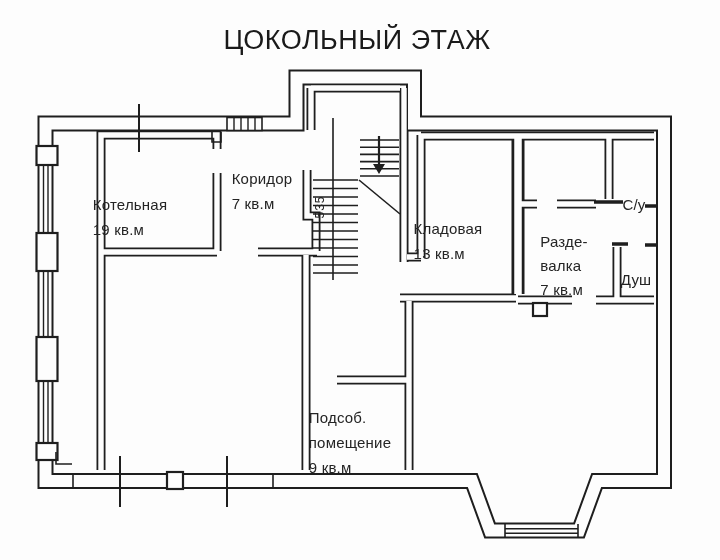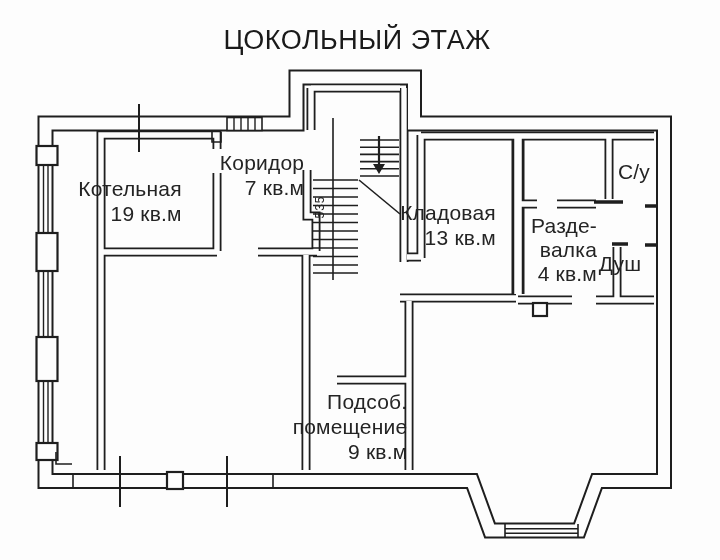--- a/index.html
+++ b/index.html
@@ -7,22 +7,22 @@
     position:relative;width:720px;height:560px;background:#fdfdfd;overflow:hidden;
     font-family:"Liberation Sans",sans-serif;
   }
   #plan-svg{position:absolute;left:0;top:0;}
   .page-title{
     position:absolute;left:357px;top:40px;transform:translate(-50%,-50%);
     font-size:27px;letter-spacing:0.5px;color:#1a1a1a;white-space:nowrap;text-align:center;
   }
   .room-label{
     position:absolute;transform:translate(-50%,-50%);
-    text-align:right;white-space:pre-line;
-    font-size:21px;line-height:25px;color:#242424;letter-spacing:0.2px;
+    text-align:left;white-space:pre-line;
+    font-size:15px;line-height:25px;color:#242424;letter-spacing:0.2px;margin-top:16px;
   }
   .dim-label{
     position:absolute;transform:translate(-50%,-50%) rotate(-90deg);
     font-size:12px;color:#242424;letter-spacing:1px;white-space:nowrap;
   }
 </style>
 </head>
 <body>
 
 <div id="canvas">
@@ -109,23 +109,23 @@
       <rect x="533" y="303" width="14" height="13" fill="#fdfdfd" stroke="#1e1e1e" stroke-width="2.2"></rect>
     </g>
   </svg>
 
   <div class="room-label" style="left:130px;top:201px">Котельная
 19 кв.м</div>
   <div class="room-label" style="left:262px;top:175px">Коридор
 7 кв.м</div>
   <div class="room-label" style="left:448px;top:225px">Кладовая
 13 кв.м</div>
-  <div class="room-label" style="left:634px;top:171px">С/у</div>
+  <div class="room-label" style="left:634px;top:188px">С/у</div>
   <div class="room-label" style="left:564px;top:250px;line-height:24px">Разде-
 валка
-4 кв.м</div>
-  <div class="room-label" style="left:620px;top:263px">Душ</div>
+7 кв.м</div>
+  <div class="room-label" style="left:636px;top:263px">Душ</div>
   <div class="room-label" style="left:350px;top:426px">Подсоб.
 помещение
 9 кв.м</div>
 
   <div class="dim-label" style="left:320px;top:207px">535</div>
 </div>
 
 </body></html>

